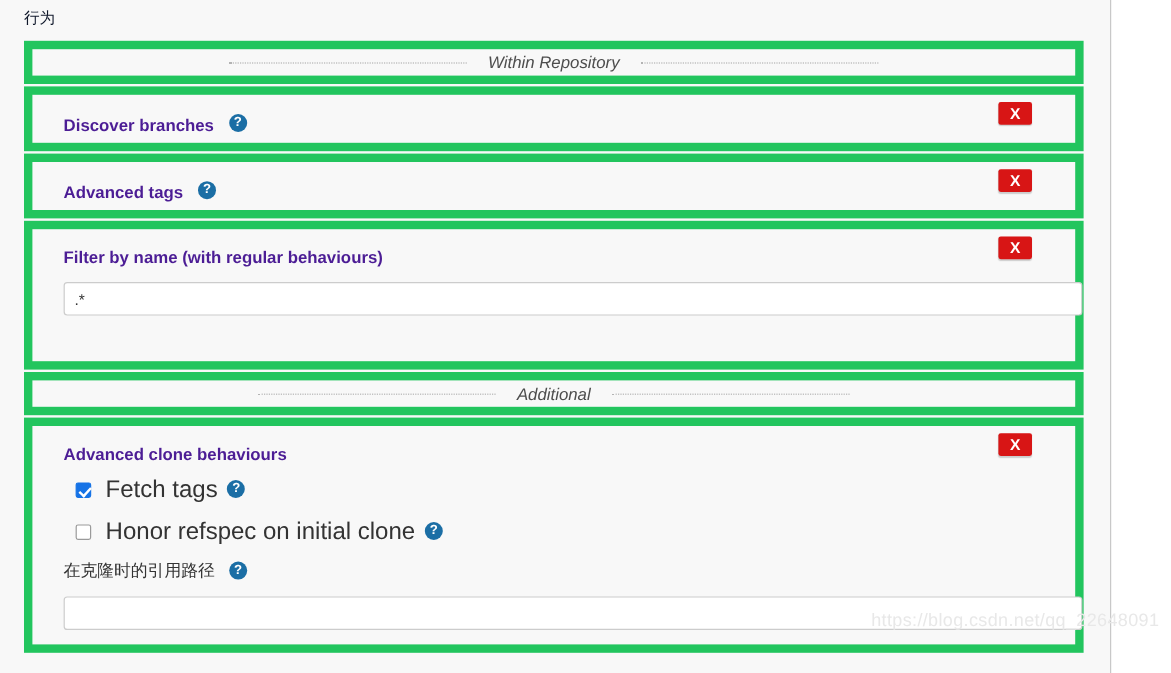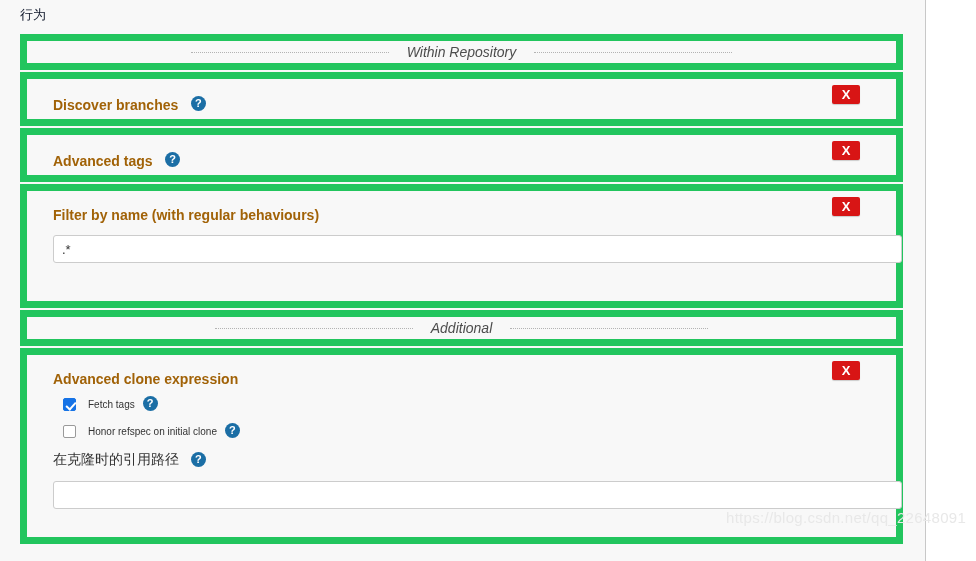--- a/index.html
+++ b/index.html
@@ -89,21 +89,21 @@
     white-space: nowrap;
   }
 
   
   .option-block {
     padding: 16px 0 16px 26px;
   }
   .option-title {
     font-size: 14px;
     font-weight: bold;
-    color: #a16207;
+    color: #4c1d95;
     display: inline-block;
     vertical-align: middle;
   }
 
   
   .help-icon {
     display: inline-block;
     vertical-align: middle;
     width: 15px;
     height: 15px;
@@ -200,21 +200,21 @@
     position: absolute;
     left: 3.5px;
     top: 0.5px;
     width: 4px;
     height: 8px;
     border: solid #ffffff;
     border-width: 0 2px 2px 0;
     transform: rotate(42deg);
   }
   .cb-label {
-    font-size: 10px;
+    font-size: 20px;
     color: #333333;
     white-space: nowrap;
   }
 
   
   #block-discover-branches { height: 54px; }
   #block-discover-tags     { height: 54px; }
   #block-filter-name       { height: 124px; }
   #block-advanced-clone    { height: 196px; }
 
@@ -277,21 +277,21 @@
     </div>
 
     <div class="block separator-row">
       <span class="sep-line left"></span>
       <span class="sep-label">Additional</span>
       <span class="sep-line right"></span>
     </div>
 
     <div class="block" id="block-advanced-clone">
       <div class="option-block">
-        <span class="option-title">Advanced clone expression</span>
+        <span class="option-title">Advanced clone behaviours</span>
 
         <div class="checkbox-row">
           <input class="cb" type="checkbox" checked="" style="">
           <span class="cb-label">Fetch tags</span>
           <span class="help-icon">?</span>
         </div>
 
         <div class="checkbox-row">
           <input class="cb" type="checkbox" style="">
           <span class="cb-label">Honor refspec on initial clone</span>

